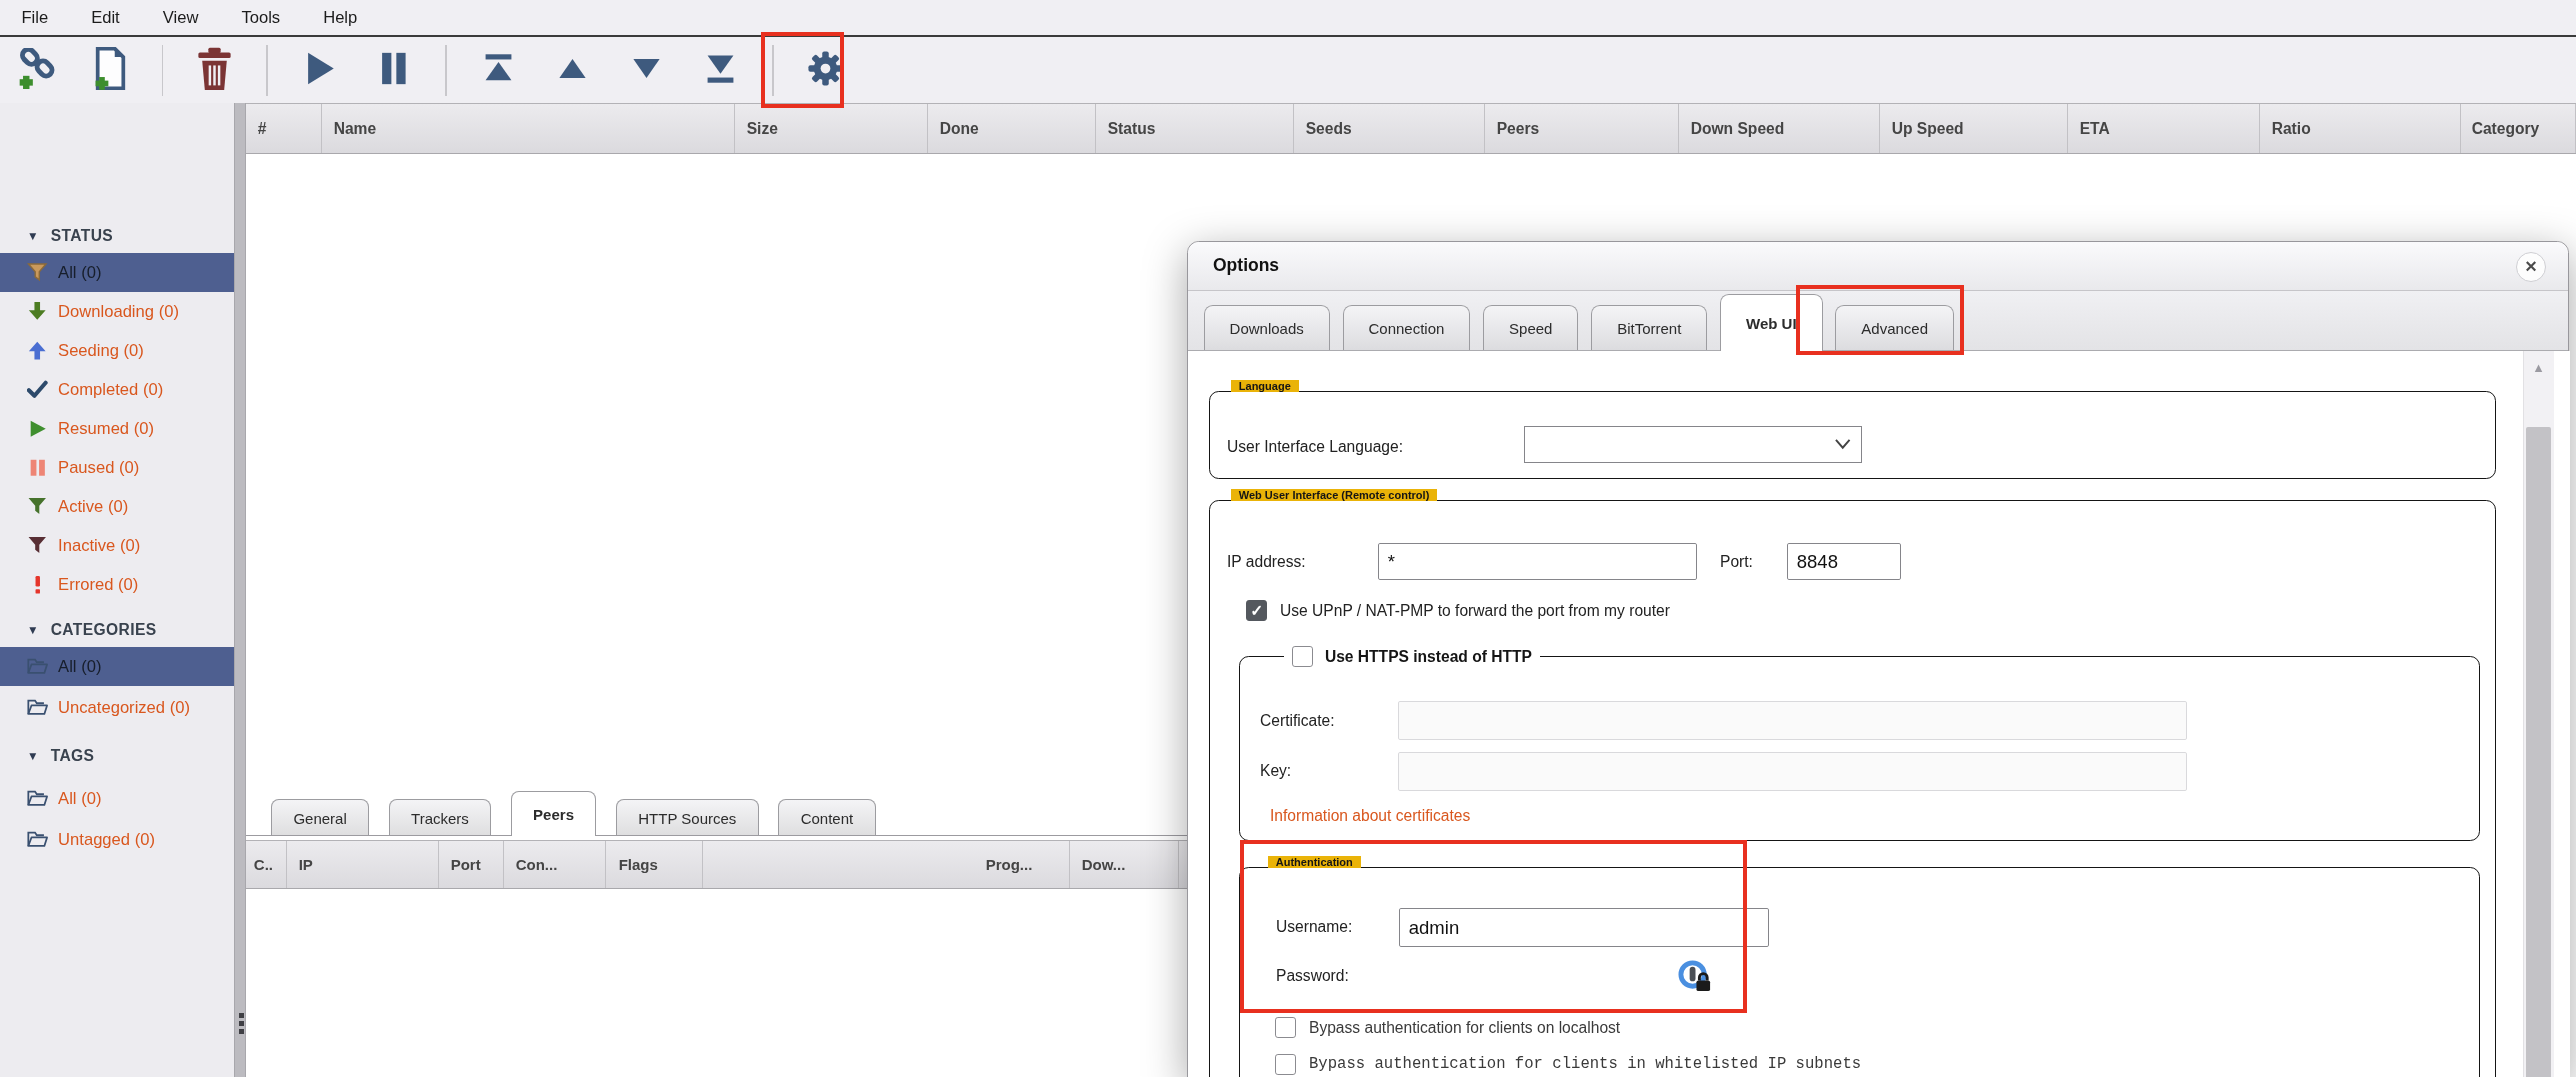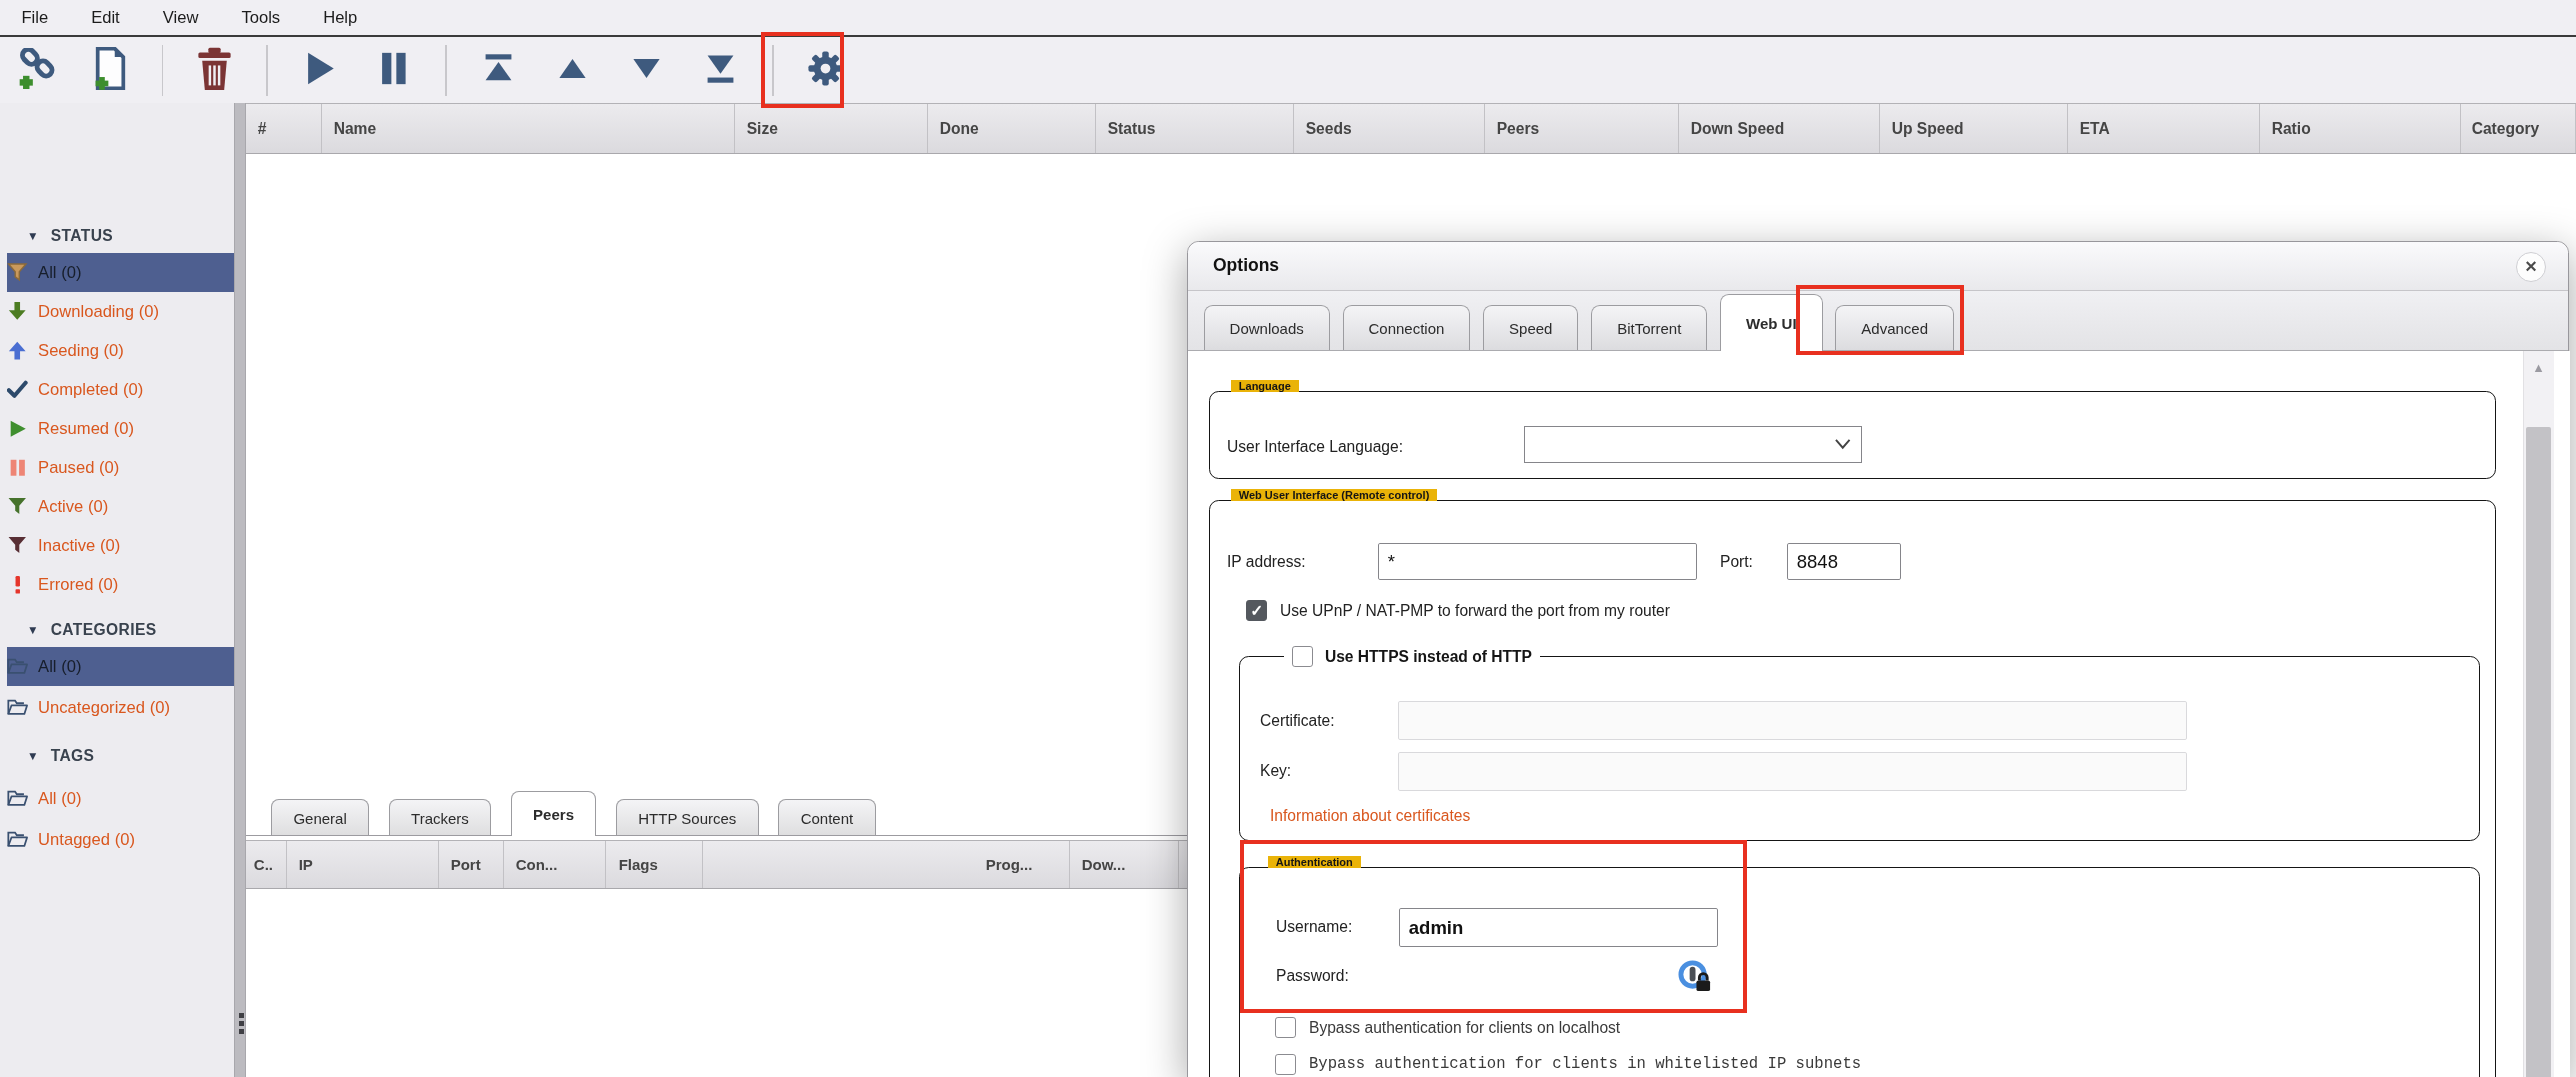--- a/index.html
+++ b/index.html
@@ -20,22 +20,22 @@
   .thead{background:linear-gradient(#ecebee,#dbdade);border-top:1px solid #b3b2b6;border-bottom:1px solid #a9a8ac;}
   .hc{position:absolute;top:0;bottom:0;border-right:1px solid #c2c1c5;display:flex;align-items:center;
       padding-left:11.7px;font-weight:bold;font-size:15.6px;color:#454545;overflow:hidden;white-space:nowrap;}
   .hc-sm{font-size:15px;}
 
   
   #sidebar{left:0;top:103px;width:234px;height:975px;background:#edecf0;}
   .side-header{position:absolute;left:0;width:234px;height:35px;display:flex;align-items:center;padding-left:27px;
                font-weight:bold;font-size:15.6px;color:#39424e;letter-spacing:0.4px;}
   .side-header .tri{color:#2f3b52;font-size:11.7px;margin-right:11.7px;}
-  .side-item{position:absolute;left:0;width:234px;height:39px;display:flex;align-items:center;padding-left:0;
-             font-size:16.6px;color:#d9571e;gap:9.7px;margin-left:7px;}
+  .side-item{position:absolute;left:0;width:234px;height:39px;display:flex;align-items:center;padding-left:27px;
+             font-size:16.6px;color:#d9571e;gap:9.7px;}
   .side-item.selected{background:#4e5f90;color:#171e2b;}
   .side-item .sicon{width:21.4px;height:21.4px;display:flex;align-items:center;justify-content:center;flex:none;}
   #vsplit{left:234px;top:103px;width:11.7px;height:975px;background:#bcbbc0;border-left:1px solid #a8a7ac;border-right:1px solid #a8a7ac;}
   .grip-dot{position:absolute;left:3.9px;width:4.9px;height:4.9px;background:#3f3f44;}
 
   
   .btab{height:37px;padding:0 21.4px;display:flex;align-items:center;font-size:15px;color:#2c2c2c;
         background:linear-gradient(#f4f4f6,#dededf);border:1px solid #9c9ca0;border-bottom:none;
         border-radius:7.8px 7.8px 0 0;margin-right:19.5px;}
   .btab.active{background:#fff;font-weight:bold;height:45px;position:relative;z-index:2;}
@@ -416,21 +416,21 @@
       </div>
       <div class="flabel" style="left:72px;top:357px;">Certificate:</div>
       <input class="tinput dim" style="left: 210px; top: 350px; width: 789px; height: 39px;" value="">
       <div class="flabel" style="left:72px;top:407px;">Key:</div>
       <input class="tinput dim" style="left: 210px; top: 401px; width: 789px; height: 39px;" value="">
       <div class="link" style="left:82px;top:453px;">Information about certificates</div>
 
       <div class="group" style="left:51px;top:516px;width:1241px;height:253px;"></div>
       <div class="glegend" style="left:80px;top:505px;">Authentication</div>
       <div class="flabel" style="left:88px;top:563px;">Username:</div>
-      <input class="tinput" style="left: 211px; top: 557px; width: 319px; height: 39px; font-weight: bold;" value="admin">
+      <input class="tinput" style="left: 211px; top: 557px; width: 370px; height: 39px;" value="admin">
       <div class="flabel" style="left:88px;top:612px;">Password:</div>
       <div style="position:absolute;left:489px;top:608px;width:37px;height:35px;">
         <svg width="37" height="35" viewBox="0 0 38 36">
           <circle cx="16" cy="16" r="12" fill="#fff" stroke="#4a8fe0" stroke-width="5"></circle>
           <rect x="13" y="8" width="6" height="15" rx="3" fill="#4b4f55"></rect>
           <rect x="20" y="22" width="14" height="11" rx="2" fill="#1b1b1b"></rect>
           <path d="M23 22 v-3 a4 4 0 0 1 8 0 v3" fill="none" stroke="#1b1b1b" stroke-width="3"></path>
         </svg>
       </div>
       <div class="cb" style="left:87px;top:666px;"></div>

